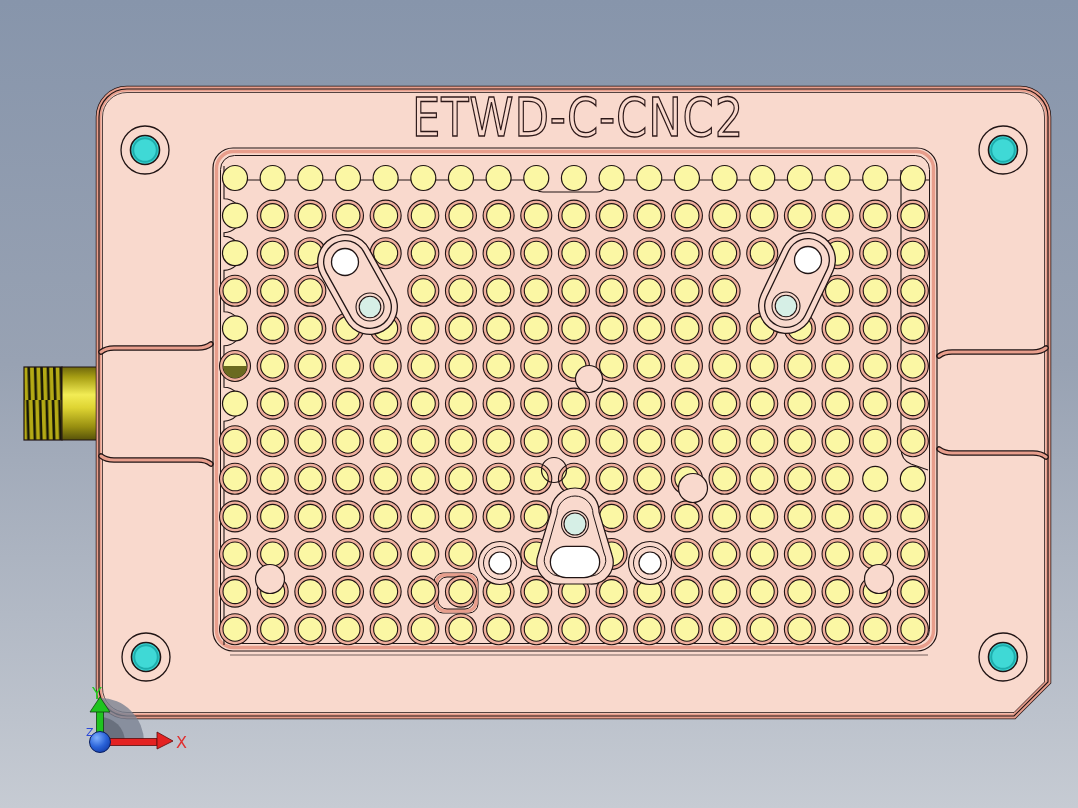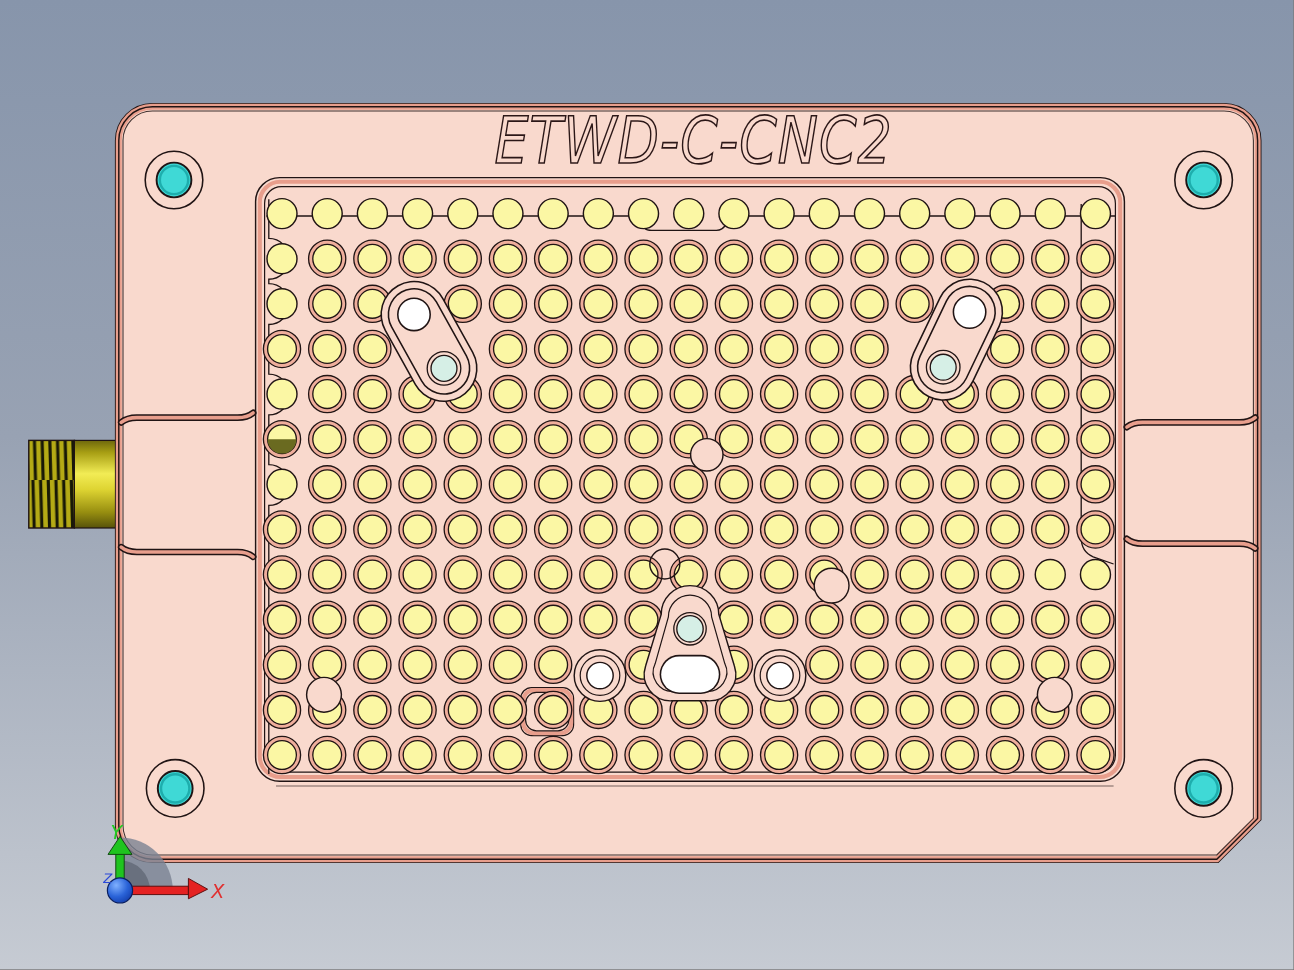--- a/index.html
+++ b/index.html
@@ -1,16 +1,16 @@
 <!DOCTYPE html>
 <html><head>
 <meta charset="utf-8">
 <style>
   html,body{margin:0;padding:0;background:#777;}
-  #stage{width:1078px;height:808px;position:relative;overflow:hidden;font-style:italic;}
+  #stage{width:1078px;height:808px;position:relative;overflow:hidden;}
   svg{display:block;}
   text{font-family:"DejaVu Sans", sans-serif;}
 </style>
 </head>
 <body>
 
 <div id="stage">
 <svg id="scene" width="1078" height="808" viewBox="0 0 1078 808">
   <defs>
     <linearGradient id="bgGrad" x1="0" y1="0" x2="0" y2="1">

